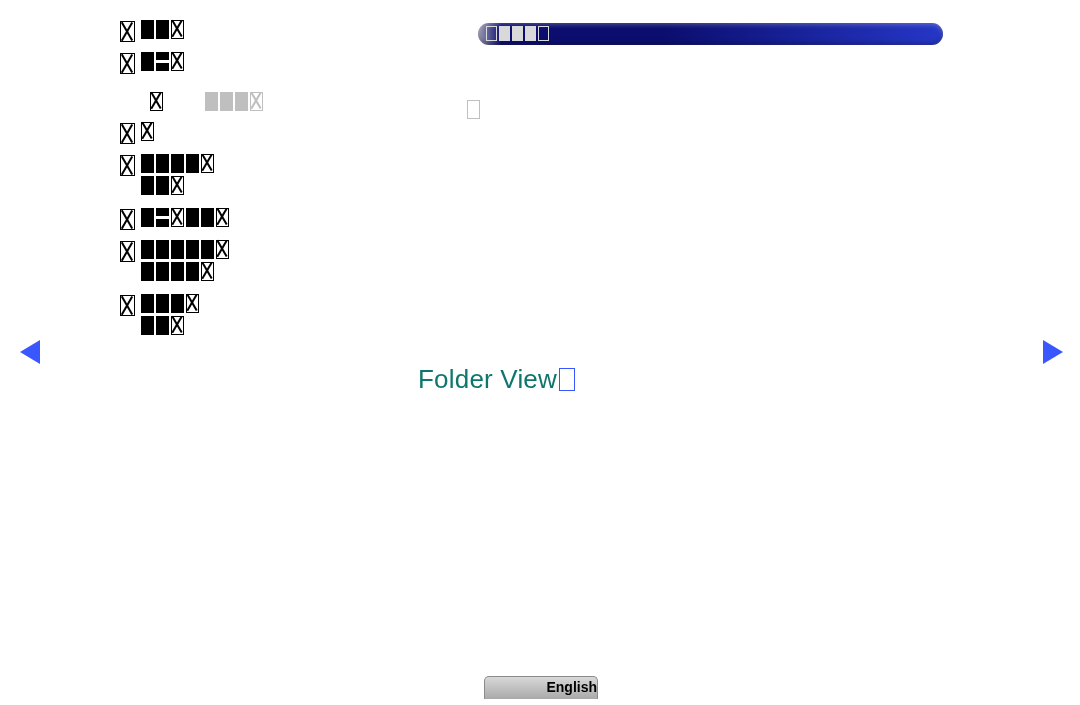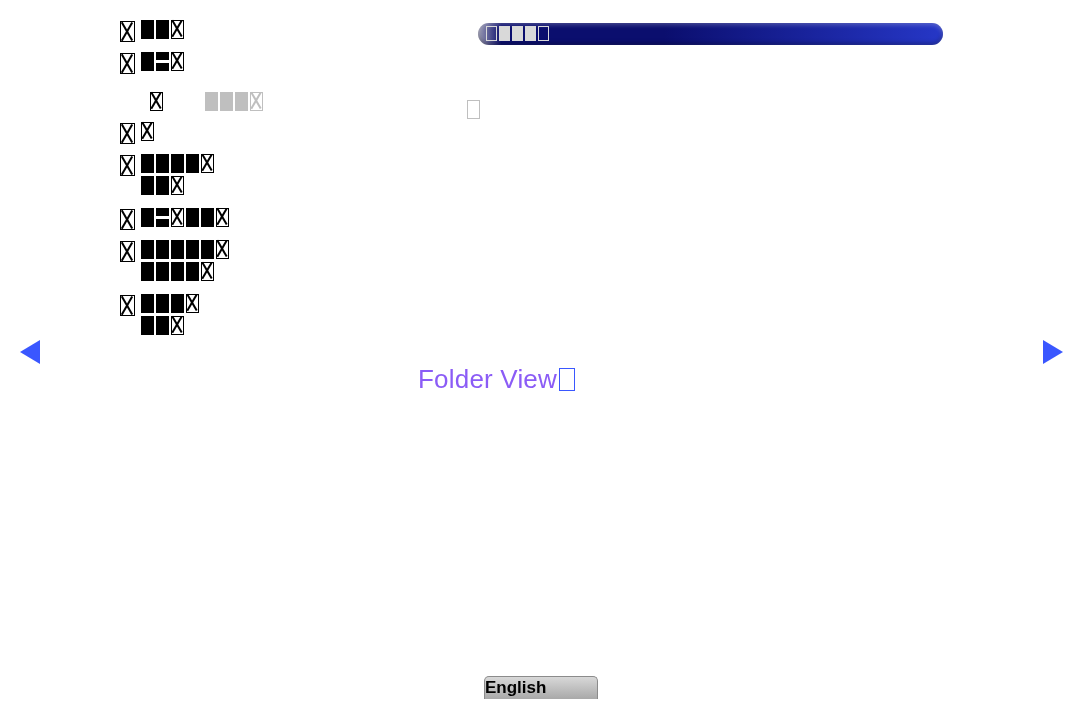--- a/index.html
+++ b/index.html
@@ -144,21 +144,21 @@
   .pill-left-glyphs .blk.lgrey { background: #d9d9d9; width: 11px; height: 15px; }
   .pill-left-glyphs .outline.lgrey { border-color: #d9d9d9; width: 11px; height: 15px; }
 
   
   .folder-view {
     position: absolute;
     left: 418px;
     top: 364px;
     font-size: 26px;
     font-weight: 400;
-    color: #8b5cf6;
+    color: #0f766e;
     letter-spacing: 0.2px;
   }
   .folder-view .trail-box {
     display: inline-block;
     width: 14px;
     height: 21px;
     border: 1.5px solid #3a57ff;
     vertical-align: -3px;
     margin-left: 2px;
     position: relative;
@@ -190,22 +190,22 @@
   .lang-btn {
     position: absolute;
     left: 484px;
     bottom: 6px;
     width: 112px;
     height: 22px;
     border-radius: 5px 5px 0 0;
     background: linear-gradient(#d8d8d8, #a9a9a9);
     border: 1px solid #8b8b8b;
     border-bottom: none;
-    text-align: left;
-    font-size: 17px;
+    text-align: right;
+    font-size: 14px;
     font-weight: bold;
     line-height: 21px;
     color: #000;
     cursor: pointer;
   }
 </style>
 </head>
 <body>
 
 <div class="left-col">

